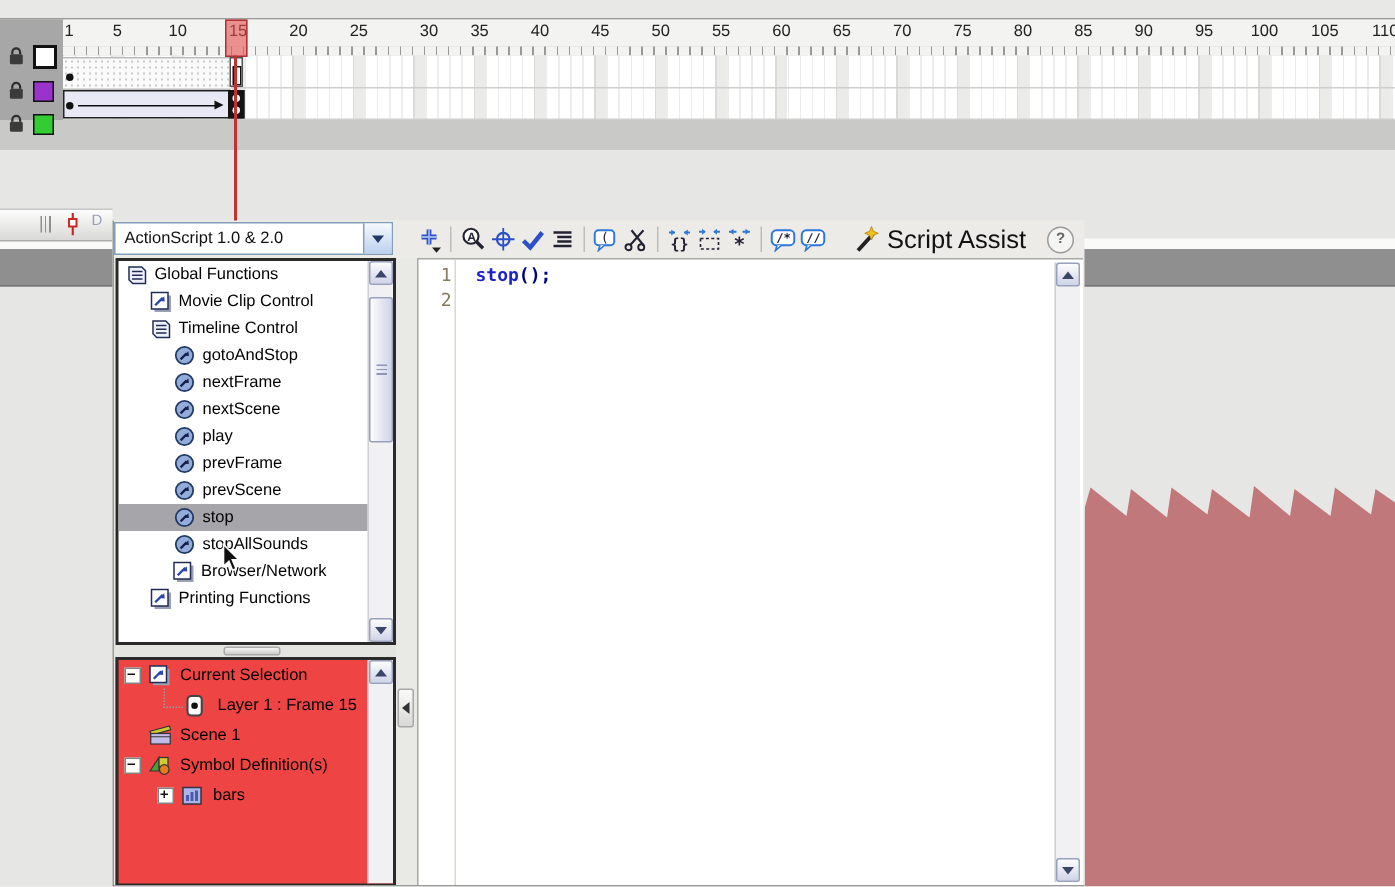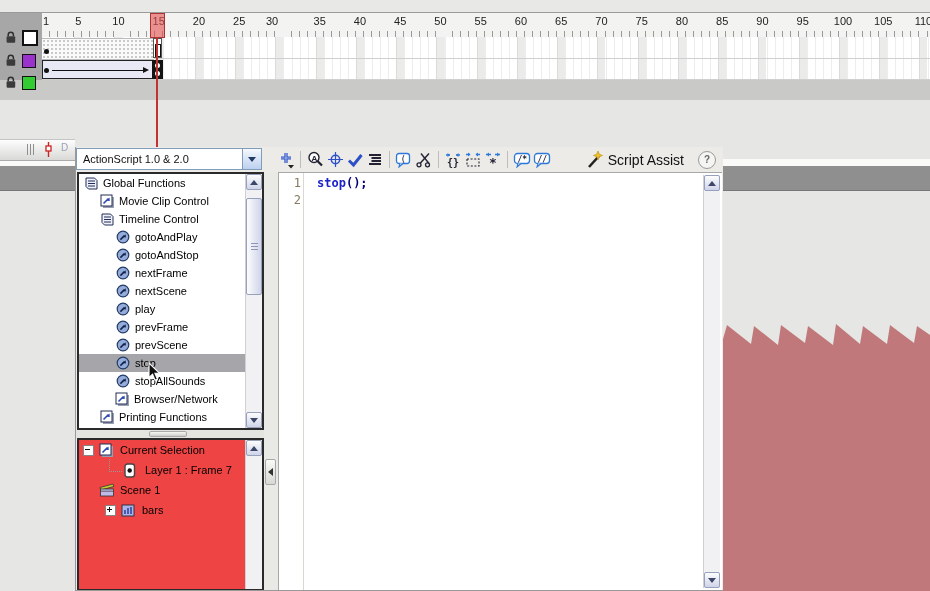--- a/index.html
+++ b/index.html
@@ -57,21 +57,21 @@
      border-left:1px solid #999;border-bottom:1px solid #999;box-sizing:border-box;}
   #dd{left:0;top:1px;width:186px;height:22px;background:#fff;border:1px solid #7f9db9;box-sizing:border-box;display:flex;align-items:center;}
   #dd-value{padding-left:6px;flex:1;font-size:11px;color:#111;}
   #dd-btn{width:18px;height:100%;background:linear-gradient(#f6f9fe,#bcd0ef);border-left:1px solid #7f9db9;display:flex;align-items:center;justify-content:center;}
   #dd-btn .chev{width:0;height:0;border-left:4px solid transparent;border-right:4px solid transparent;border-top:5px solid #223a66;}
 
   #tb{left:200px;top:0;width:446px;height:25px;display:flex;align-items:center;}
   .tbtn{width:20px;height:20px;display:flex;align-items:center;justify-content:center;}
   .tbsep{width:1px;height:17px;background:#bdbdbb;margin:0 4px;}
   #assist{display:flex;align-items:center;margin-left:auto;}
-  #assist-label{font-size:14px;color:#111;margin-left:4px;}
+  #assist-label{font-size:17px;color:#111;margin-left:4px;}
   #help-btn{margin-left:14px;margin-right:6px;width:16px;height:16px;border:1px solid #999;border-radius:50%;
      background:#f5f5f3;display:flex;align-items:center;justify-content:center;font-weight:bold;color:#666;font-size:10px;}
 
   #toolbox{left:1px;top:25px;width:187px;height:258px;background:#fff;border:2px solid #2a2a2a;box-sizing:border-box;overflow:hidden;}
   .trow{height:18px;display:flex;align-items:center;white-space:nowrap;}
   .trow.sel{background:#a6a6aa;}
   .ticon{width:15px;height:14px;margin-right:4px;flex:0 0 auto;display:flex;align-items:center;}
   .tlabel{font-size:11px;color:#000;}
 
   .vsb{position:absolute;width:16px;background:#f1f1f4;border-left:1px solid #d0d0d4;}
@@ -149,21 +149,21 @@
       <div class="swatch" id="swatch-2" style="left: 22px; top: 63px; background: rgb(51, 204, 51);"></div>
     </div>
 
     <div class="abs" id="ruler">
         <span class="ruler-num" style="left: 4.025px;">1</span>
         <span class="ruler-num" style="left: 36.225px;">5</span>
         <span class="ruler-num" style="left: 76.475px;">10</span>
         <span class="ruler-num" style="left: 116.725px;">15</span>
         <span class="ruler-num" style="left: 156.975px;">20</span>
         <span class="ruler-num" style="left: 197.225px;">25</span>
-        <span class="ruler-num" style="left: 230px;">30</span>
+        <span class="ruler-num" style="left: 244px;">30</span>
         <span class="ruler-num" style="left: 277.725px;">35</span>
         <span class="ruler-num" style="left: 317.975px;">40</span>
         <span class="ruler-num" style="left: 358.225px;">45</span>
         <span class="ruler-num" style="left: 398.475px;">50</span>
         <span class="ruler-num" style="left: 438.725px;">55</span>
         <span class="ruler-num" style="left: 478.975px;">60</span>
         <span class="ruler-num" style="left: 519.225px;">65</span>
         <span class="ruler-num" style="left: 559.475px;">70</span>
         <span class="ruler-num" style="left: 599.725px;">75</span>
         <span class="ruler-num" style="left: 639.975px;">80</span>
@@ -352,30 +352,20 @@
             <span class="tlabel">Timeline Control</span>
           </div>
           <div class="trow" style="padding-left: 37px;">
             <span class="ticon">
               <svg width="14" height="14" viewBox="0 0 14 14">
                 <circle cx="7" cy="7" r="5.8" fill="#93acd9" stroke="#223a66" stroke-width="1.2"></circle>
                 <line x1="4.4" y1="9.6" x2="8.4" y2="5.6" stroke="#15204a" stroke-width="1.5"></line>
                 <path d="M9.6 4.2 L9.9 7.4 L6.7 7.1 Z" fill="#15204a"></path>
               </svg>
             </span>
-            <span class="tlabel">gotoAndPlay</span>
-          </div>
-          <div class="trow" style="padding-left: 37px;">
-            <span class="ticon">
-              <svg width="14" height="14" viewBox="0 0 14 14">
-                <circle cx="7" cy="7" r="5.8" fill="#93acd9" stroke="#223a66" stroke-width="1.2"></circle>
-                <line x1="4.4" y1="9.6" x2="8.4" y2="5.6" stroke="#15204a" stroke-width="1.5"></line>
-                <path d="M9.6 4.2 L9.9 7.4 L6.7 7.1 Z" fill="#15204a"></path>
-              </svg>
-            </span>
             <span class="tlabel">gotoAndStop</span>
           </div>
           <div class="trow" style="padding-left: 37px;">
             <span class="ticon">
               <svg width="14" height="14" viewBox="0 0 14 14">
                 <circle cx="7" cy="7" r="5.8" fill="#93acd9" stroke="#223a66" stroke-width="1.2"></circle>
                 <line x1="4.4" y1="9.6" x2="8.4" y2="5.6" stroke="#15204a" stroke-width="1.5"></line>
                 <path d="M9.6 4.2 L9.9 7.4 L6.7 7.1 Z" fill="#15204a"></path>
               </svg>
             </span>
@@ -496,32 +486,43 @@
             <span class="nlabel">Current Selection</span>
           </div>
           <div class="nrow" style="padding-left: 26px;">
             <span class="nconn"></span>
             <span class="nicon">
               <svg width="12" height="15" viewBox="0 0 12 15">
                 <rect x="1" y="1" width="9.5" height="13" rx="2.5" fill="#fff" stroke="#444" stroke-width="1.4"></rect>
                 <circle cx="5.7" cy="7.5" r="2.2" fill="#111"></circle>
               </svg>
             </span>
-            <span class="nlabel">Layer 1 : Frame 7</span>
+            <span class="nlabel">Layer 1 : Frame 15</span>
           </div>
           <div class="nrow" style="padding-left: 4px;">
             <span style="width: 16px; flex: 0 0 auto;"></span>
             <span class="nicon">
               <svg width="16" height="14" viewBox="0 0 16 14">
                 <path d="M1 4.5 L14 1 L14.8 3.5 L1.8 7 Z" fill="#c8cc33" stroke="#333" stroke-width="0.8"></path>
                 <rect x="1.5" y="6" width="13" height="7" fill="#c0bbe8" stroke="#333" stroke-width="0.8"></rect>
                 <line x1="1.5" y1="8.2" x2="14.5" y2="8.2" stroke="#333" stroke-width="0.7"></line>
               </svg>
             </span>
             <span class="nlabel">Scene 1</span>
+          </div>
+          <div class="nrow" style="padding-left: 4px;">
+            <span class="nexp"></span>
+            <span class="nicon">
+              <svg width="16" height="14" viewBox="0 0 16 14">
+                <path d="M1 11 L7 2 L7 11 Z" fill="#4a9c3c" stroke="#333" stroke-width="0.8"></path>
+                <rect x="7" y="2" width="6" height="6" fill="#d2c832" stroke="#333" stroke-width="0.8"></rect>
+                <circle cx="10.5" cy="10" r="3.2" fill="#e87a20" stroke="#333" stroke-width="0.8"></circle>
+              </svg>
+            </span>
+            <span class="nlabel">Symbol Definition(s)</span>
           </div>
           <div class="nrow" style="padding-left: 26px;">
             <span class="nexp plus"></span>
             <span class="nicon">
               <svg width="14" height="13" viewBox="0 0 14 13">
                 <rect x="1" y="1" width="12" height="11" fill="#aab6e8" stroke="#334" stroke-width="1"></rect>
                 <rect x="3" y="6" width="2" height="4" fill="#4a5ab0"></rect>
                 <rect x="6" y="4" width="2" height="6" fill="#4a5ab0"></rect>
                 <rect x="9" y="3" width="2" height="7" fill="#4a5ab0"></rect>
               </svg>

